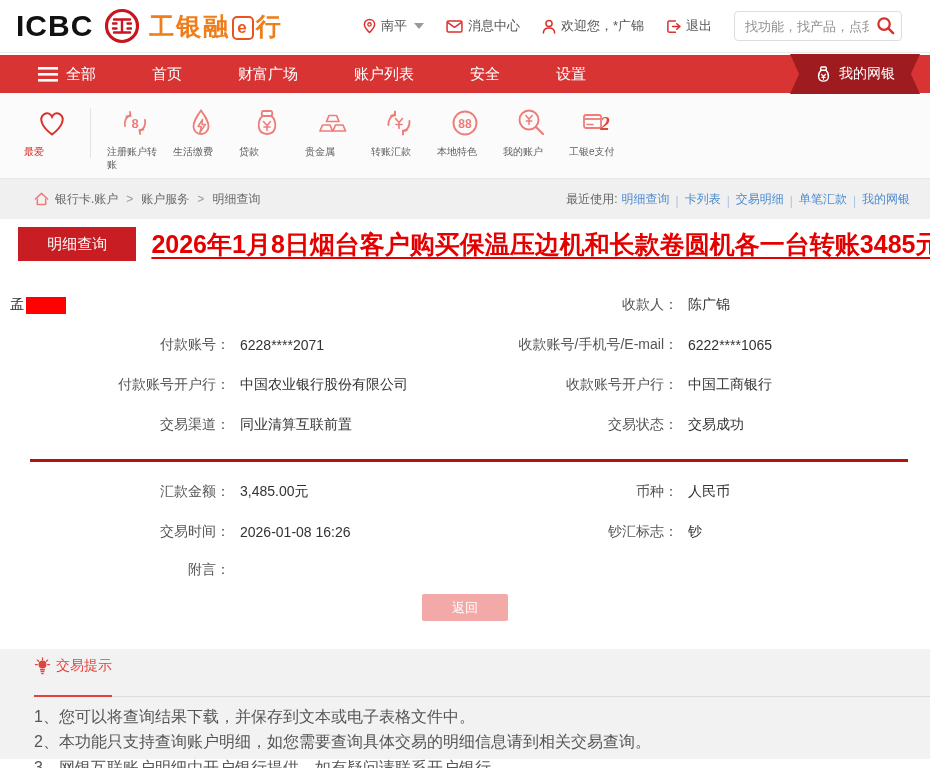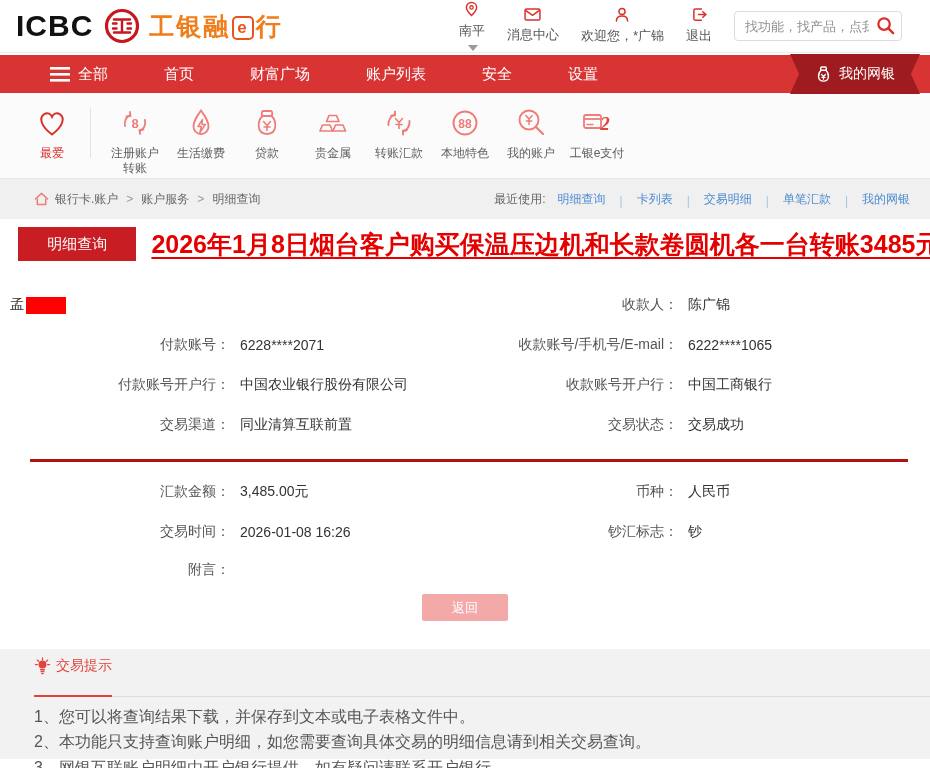--- a/index.html
+++ b/index.html
@@ -7,47 +7,47 @@
   .page { width:930px; height:768px; overflow:hidden; background:#fff; position:relative; }
 
   
   .topbar { height:53px; border-bottom:1px solid #ebebeb; display:flex; align-items:center; padding:0 28px 0 16px; background:#fff; }
   .logo { display:flex; align-items:center; }
   .logo-icbc { font-size:30px; font-weight:800; color:#111; letter-spacing:1px; }
   .logo-emblem { margin:0 8px 0 10px; display:flex; }
   .logo-cn { font-size:25px; font-weight:700; color:#ef7d1a; letter-spacing:2px; }
   .logo-e { display:inline-block; border:2px solid #e8541e; color:#e8541e; border-radius:5px; font-size:17px; font-weight:700; line-height:20px; padding:0 3px; margin:0 2px; vertical-align:2px; }
   .top-right { margin-left:auto; display:flex; align-items:center; gap:22px; font-size:13px; color:#555; }
-  .top-item { display:flex; align-items:center; gap:5px; cursor:pointer; white-space:nowrap;flex-direction:column; }
+  .top-item { display:flex; align-items:center; gap:5px; cursor:pointer; white-space:nowrap; }
   .caret-down { width:0; height:0; border-left:5px solid transparent; border-right:5px solid transparent; border-top:6px solid #9a9a9a; margin-left:2px; }
   .searchbox { position:relative; }
   .searchbox input { width:168px; height:30px; border:1px solid #ddd; border-radius:4px; padding:0 32px 0 10px; font-size:13px; color:#333; outline:none; font-family:inherit; }
   .searchbox input::placeholder { color:#8f8f8f; }
   .search-btn { position:absolute; right:7px; top:5px; background:none; border:none; cursor:pointer; padding:0; }
 
   
   .navgap { height:2px; background:#fff; }
-  .mainnav { height:38px; background:#d93434; display:flex; align-items:center; padding-left:50px; position:relative; color:#fff; }
+  .mainnav { height:38px; background:#d93434; display:flex; align-items:center; padding-left:38px; position:relative; color:#fff; }
   .nav-item { display:flex; align-items:center; gap:8px; font-size:15px; color:#fff; margin-right:56px; cursor:pointer; white-space:nowrap; }
   .mybank-ribbon { position:absolute; right:10px; top:-1px; height:40px; width:130px; background:#9e1b1f; clip-path:polygon(0 0,100% 0,93% 50%,100% 100%,0 100%,7% 50%); display:flex; align-items:center; justify-content:center; gap:7px; font-size:14px; color:#fff; cursor:pointer; }
 
   
   .shortcuts { height:86px; background:#fcfbfb; border-bottom:1px solid #e6e6e6; display:flex; padding:12px 0 0 22px; }
   .sc-item { width:64px; display:flex; flex-direction:column; align-items:center; cursor:pointer; margin-right:2px; }
-  .sc-item .sc-label { margin-top:5px; font-size:12px; color:#5e5e5e; text-align:center; line-height:1.25; width:56px; }
+  .sc-item .sc-label { margin-top:5px; font-size:10px; color:#5e5e5e; text-align:left; line-height:1.25; width:56px; }
   .sc-fav { width:60px; }
   .sc-fav .sc-label { color:#d9302c; }
   .sc-divider { width:1px; background:#e3e3e3; height:50px; margin:3px 12px 0 6px; }
 
   
   .crumbbar { height:40px; background:#f0f0f0; display:flex; align-items:center; justify-content:space-between; padding:0 20px 0 34px; font-size:12px; color:#666; }
   .crumb-left { display:flex; align-items:center; gap:6px; }
   .crumb-seg { cursor:pointer; }
   .crumb-sep { color:#999; margin:0 2px; }
-  .recent { display:flex; align-items:flex-end;gap:8px; }
+  .recent { display:flex; align-items:flex-end; }
   .recent-label { color:#666; margin-right:4px; }
   .recent a { color:#4d8bd1; text-decoration:none; cursor:pointer; }
   .link-sep { color:#a9c4e4; margin:0 6px; }
 
   
   .content { background:#fff; height:422px; }
   .title-row { display:flex; align-items:stretch; margin:8px 0 0 18px; height:34px; }
   .tab-title { width:120px; background:#c81d22; color:#fff; font-size:15px; display:flex; align-items:center; justify-content:center; }
   .annotation { margin-left:15px; font-size:25px; font-weight:700; color:#e50000; white-space:nowrap; overflow:hidden; line-height:34px; text-decoration:underline; text-decoration-thickness:2px; text-underline-offset:4px; }
 

